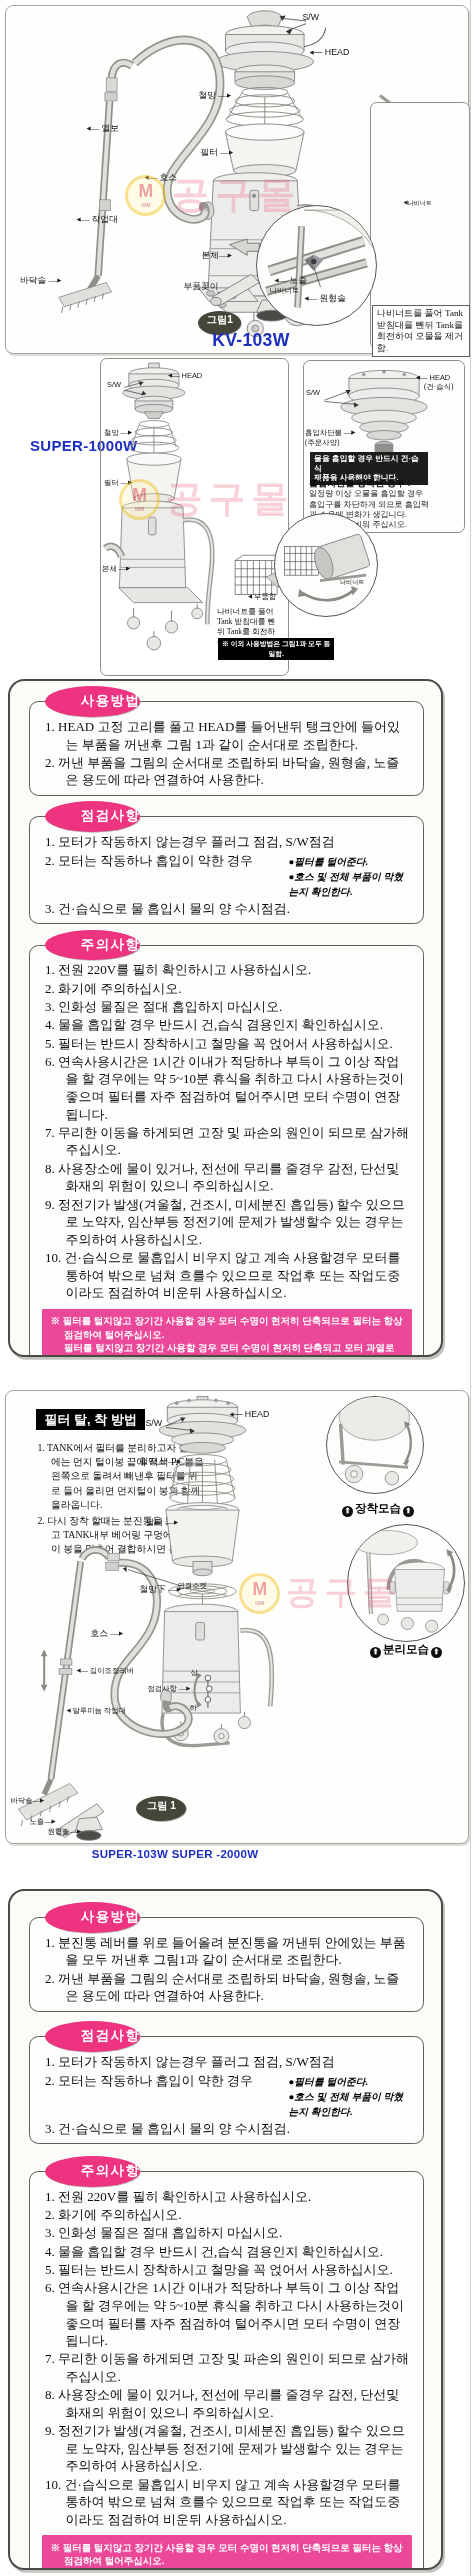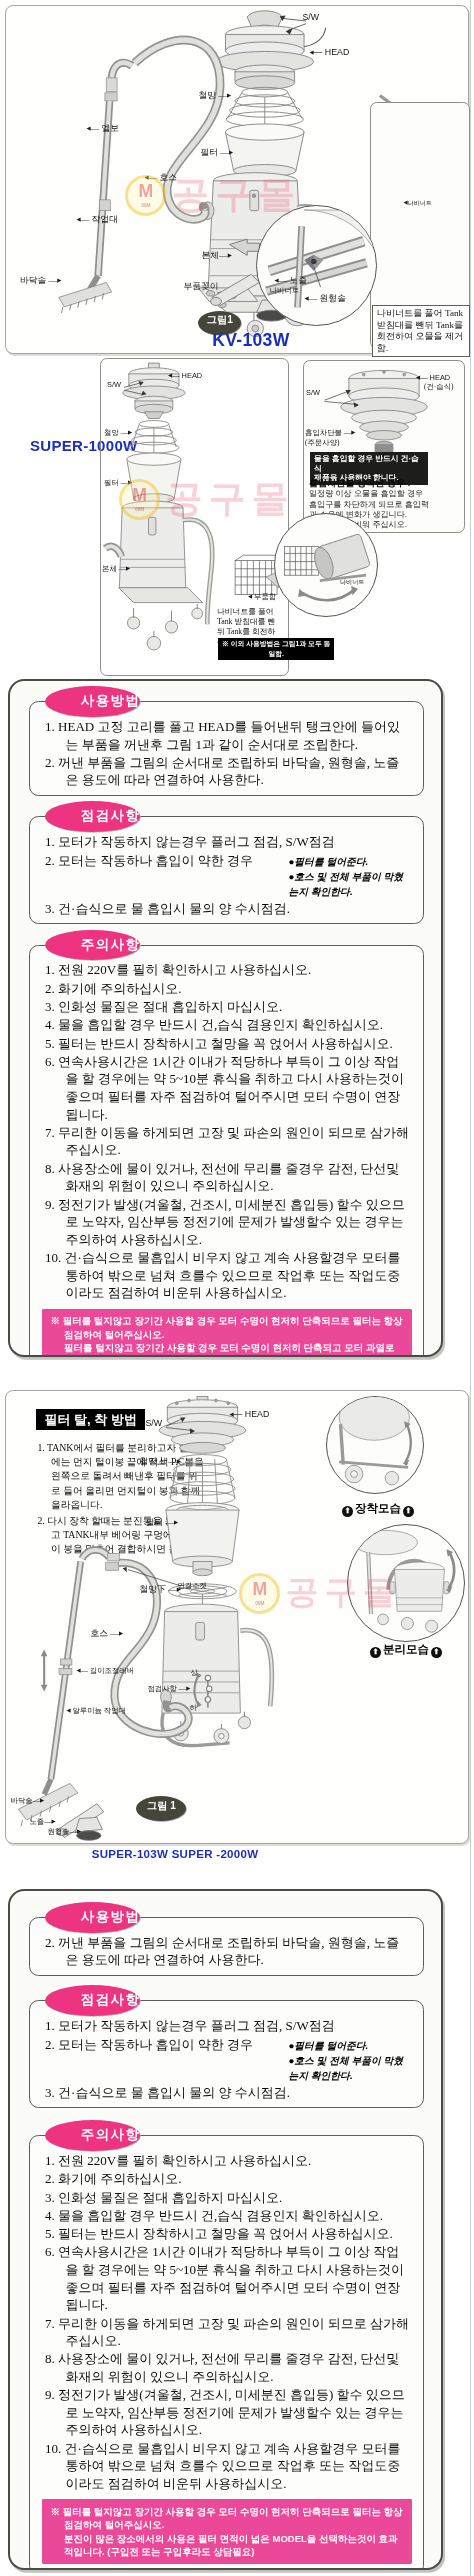--- a/index.html
+++ b/index.html
@@ -553,20 +553,21 @@
 
     <div class="figbadge" style="left:130px;top:405px;width:50px;height:25px;line-height:20.3px">그림 1</div>
   </div>
 
   <div class="model" style="left:60px;top:1848px;width:230px;text-align:center;font-size:11.5px">SUPER-103W SUPER -2000W</div>
 
   <div class="bigbox" style="left:8.1px;top:1889px;width:431px;height:677px">
     <div class="grp" style="margin-top:26px">
       <div class="oval">사용방법</div>
       <div class="grpbox">
+        <div class="item">1. 분진통 레버를 위로 들어올려 분진통을 꺼낸뒤 안에있는 부품을 모두 꺼낸후 그림1과 같이 순서대로 조립한다.</div>
         <div class="item">2. 꺼낸 부품을 그림의 순서대로 조립하되 바닥솔, 원형솔, 노즐은 용도에 따라 연결하여 사용한다.</div>
       </div>
     </div>
     <div class="grp" style="margin-top:24.4px">
       <div class="oval">점검사항</div>
       <div class="grpbox">
         <div class="item">1. 모터가 작동하지 않는경우 플러그 점검, S/W점검</div>
         <div class="c2row">
           <div class="item">2. 모터는 작동하나 흡입이 약한 경우</div>
           <div class="bullets">

